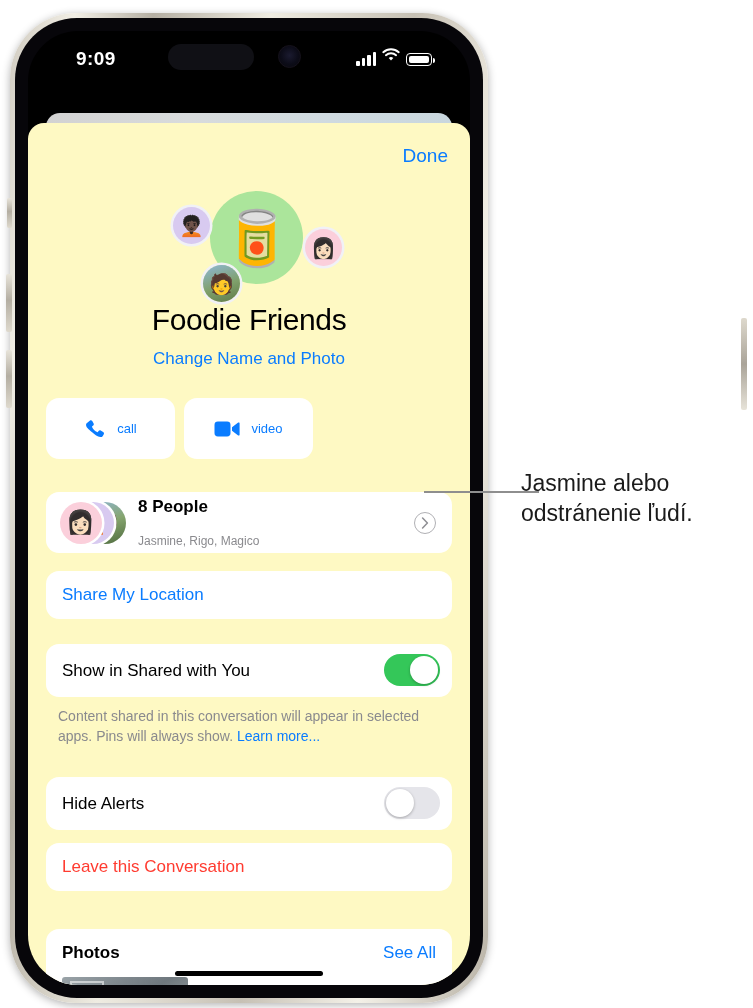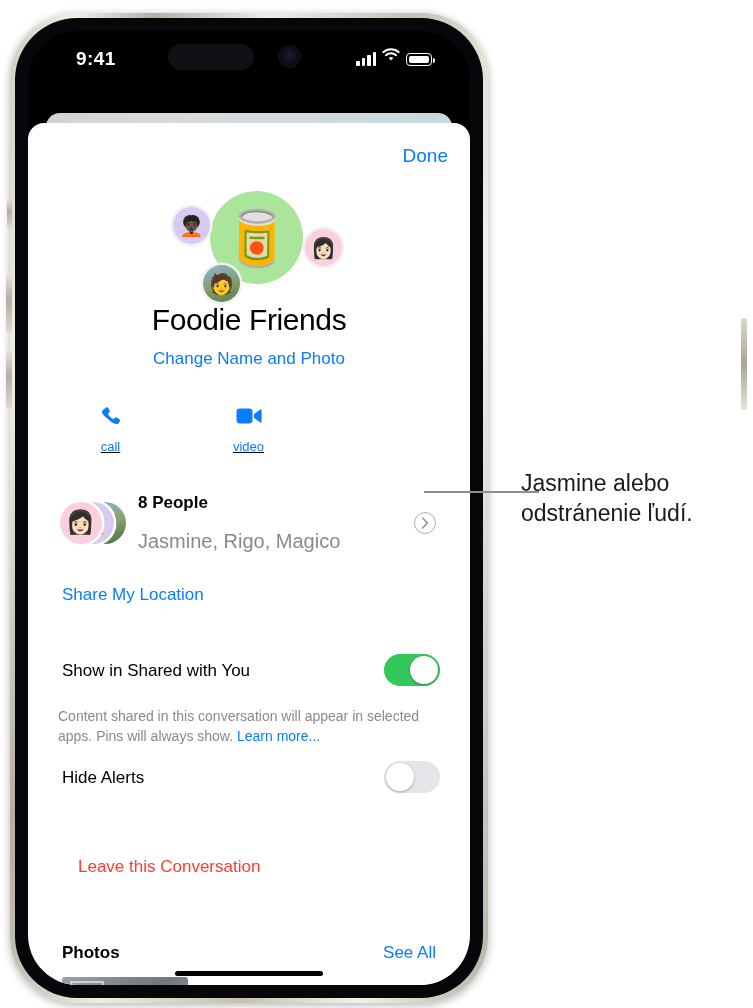--- a/index.html
+++ b/index.html
@@ -77,21 +77,21 @@
   .batt i { position:absolute; left:1.6px; top:1.6px; right:1.6px; bottom:1.6px; background:#fff; border-radius:2px; }
 
   
   .behind-card {
     position: absolute; left: 18px; top: 82px; width: 406px; height: 30px;
     border-radius: 14px 14px 0 0;
     background: linear-gradient(90deg,#d2d2d2 0%,#d8dbdc 35%,#cfdae0 70%,#c9d7de 100%);
   }
   .sheet {
     position: absolute; left: 0; top: 92px; width: 442px; height: 862px;
-    background: #ffffff;
+    background: #fef9c3;
     border-radius: 16px 16px 0 0;
     overflow: hidden;
   }
 
   .done-btn {
     position: absolute; right: 22px; top: 22px;
     font-size: 19px; color: #0a7cff; font-weight: normal;
     cursor: pointer;
   }
 
@@ -119,22 +119,22 @@
   .grp-title {
     font-size: 30px; font-weight: normal; color: #000; letter-spacing: -.4px;
     margin-top: -4px;
   }
   .grp-sub { font-size: 17px; color: #0a7cff; margin-top: 12px; cursor: pointer; }
 
   
   .actions { position: absolute; left: 18px; top: 275px; display: flex; gap: 9px; }
   .act {
     width: 129px; height: 61px; background: #ffffff; border-radius: 13px;
-    display: flex; flex-direction: column; align-items: center; justify-content: center;
-    gap: 11px; cursor: pointer; text-decoration: underline;
+    display: flex; flex-direction: row; align-items: center; justify-content: center;
+    gap: 11px; cursor: pointer;
   }
   .act .glyph { color: #0a7cff; height: 24px; display: flex; align-items: center; }
   .act .lbl { font-size: 13px; color: #0a7cff; }
 
   
   .card {
     position: absolute; left: 18px; width: 406px;
     background: #ffffff; border-radius: 13px;
   }
   .people-card { top: 369px; height: 61px; display: flex; align-items: center; padding: 0 14px; cursor: pointer; }
@@ -142,21 +142,21 @@
   .stack .s {
     position: absolute; top: 0; width: 42px; height: 42px; border-radius: 50%;
     overflow: hidden; display:flex; align-items:center; justify-content:center;
     font-size: 23px; line-height: 1; box-shadow: 0 0 0 2.5px #ffffff;
   }
   .s3 { left: 24px; background: linear-gradient(160deg,#8fb7d8 0%,#86a56f 50%,#4e6a3e 100%); z-index: 1; }
   .s2 { left: 12px; background: #d8caf0; z-index: 2; }
   .s1 { left: 0;    background: #fbcfdb; z-index: 3; }
   .people-text { margin-left: 12px; }
   .people-title { font-size: 17px; font-weight: bold; color: #000; }
-  .people-sub { font-size: 20px; color: #8a8a8e; margin-top: 17px; }
+  .people-sub { font-size: 12px; color: #8a8a8e; margin-top: 17px; }
   .chev-circle {
     position: absolute; right: 16px; top: 20px;
     width: 22px; height: 22px; border-radius: 50%;
     border: 1.4px solid #b0b0b4;
     display: flex; align-items: center; justify-content: center;
     cursor: pointer;
   }
   .chev-circle svg { display:block; }
 
   .loc-card { top: 448px; height: 48px; display: flex; align-items: center; padding: 0 16px; cursor: pointer; }
@@ -177,22 +177,22 @@
   .toggle.on .knob  { left: 26px; }
   .toggle.off { background: #e5e5ea; }
   .toggle.off .knob { left: 2px; }
 
   .footnote {
     position: absolute; left: 30px; top: 583px; width: 392px;
     font-size: 14px; color: #8a8a8e; line-height: 1.45;
   }
   .footnote a { color: #0a7cff; text-decoration: none; cursor: pointer; }
 
-  .alerts-card { top: 628px; height: 53px; display: flex; align-items: center; padding: 0 16px; }
-  .leave-card  { top: 720px; height: 48px; display: flex; align-items: center; padding: 0 16px; cursor: pointer; margin-left: 16px; }
+  .alerts-card { top: 654px; height: 53px; display: flex; align-items: center; padding: 0 16px; }
+  .leave-card  { top: 720px; height: 48px; display: flex; align-items: center; padding: 0 16px; cursor: pointer; }
   .leave-label { font-size: 17px; color: #ff3b30; }
 
   .photos-card {
     top: 806px; height: 120px; padding: 0; overflow: hidden;
   }
   .photos-head {
     height: 48px; display: flex; align-items: center; justify-content: space-between;
     padding: 0 16px;
   }
   .photos-title { font-size: 17px; font-weight: bold; color: #000; }
@@ -233,21 +233,21 @@
   <div class="phone-bezel"></div>
 
   <div class="side-btn btn-silent"></div>
   <div class="side-btn btn-volup"></div>
   <div class="side-btn btn-voldn"></div>
   <div class="side-btn btn-power"></div>
 
   <div class="phone-screen">
 
     <div class="statusbar">
-      <div class="sb-time">9:41</div>
+      <div class="sb-time">9:09</div>
       <div class="dyn-island"></div>
       <div class="cam-dot"></div>
       <div class="sb-right">
         <span class="bars">
             <i></i>
             <i></i>
             <i></i>
             <i></i>
           </span>
         <span>

